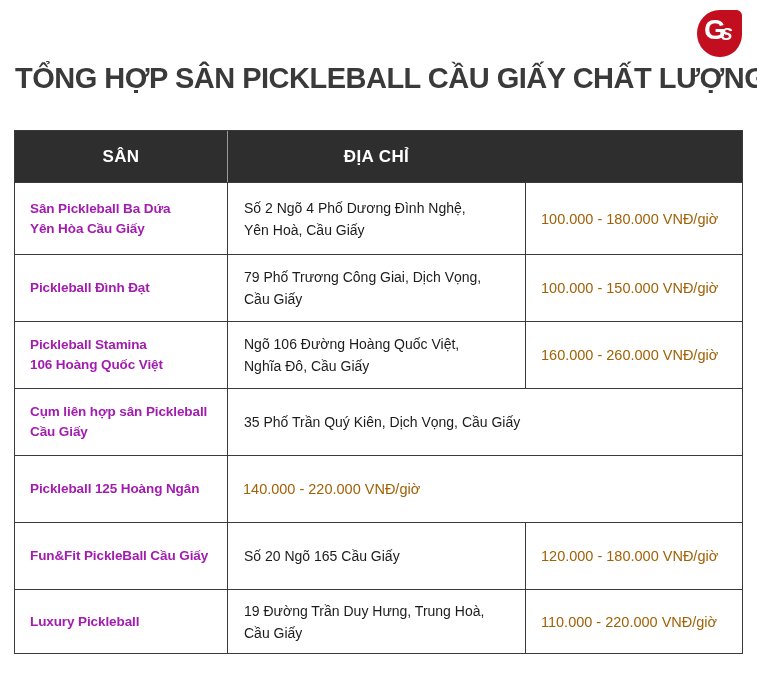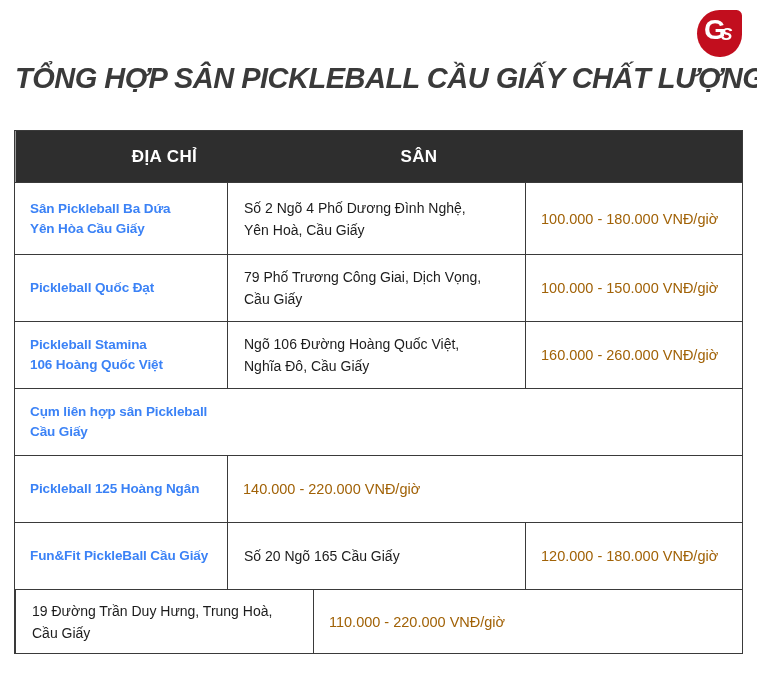--- a/index.html
+++ b/index.html
@@ -31,21 +31,20 @@
     text-shadow: 1px 1px 0 #c20e1e;
   }
 
   
   .title {
     position: absolute; top: 62px; left: 15px; right: 15px;
     text-align: right;
     font-size: 29px; font-weight: bold; letter-spacing: -0.5px;
     color: #3a3a3a;
     white-space: nowrap;
-    font-style: italic;
   }
 
   
   .table {
     position: absolute; top: 130px; left: 14px;
     width: 729px;
     border: 1px solid #3a3a3a;
     background: #fff;
   }
   .tr { display: flex; height: 67px; border-top: 1px solid #3a3a3a; }
@@ -63,21 +62,21 @@
 
   .th {
     justify-content: center;
     color: #ffffff; font-weight: bold;
     font-size: 17px; letter-spacing: 0.4px;
   }
   .td { white-space: pre; }
   .td.name {
     padding-left: 15px; padding-right: 4px;
     font-weight: bold; font-size: 13.5px; line-height: 20px;
-    letter-spacing: -0.1px; color: #3b82f6;
+    letter-spacing: -0.1px; color: #a21caf;
   }
   .td.addr {
     padding-left: 16px; padding-right: 4px;
     font-size: 14px; line-height: 22px; color: #1c1c1c;
   }
   .td.price {
     padding-left: 15px; padding-right: 2px;
     font-size: 14.5px; color: #a16207;
   }
 </style>
@@ -89,63 +88,65 @@
   <div class="logo">
     <span class="g">G</span>
     <span class="s">S</span>
   </div>
 
   <h1 class="title">TỔNG HỢP SÂN PICKLEBALL CẦU GIẤY CHẤT LƯỢNG</h1>
 
   <div class="table">
 
     <div class="tr head">
+      <div class="th c1">SÂN</div>
       <div class="th c2">ĐỊA CHỈ</div>
-      <div class="th c1">SÂN</div>
     </div>
 
     <div class="tr">
       <div class="td name c1">Sân Pickleball Ba Dứa
 Yên Hòa Cầu Giấy</div>
       <div class="td addr c2">Số 2 Ngõ 4 Phố Dương Đình Nghệ,
 Yên Hoà, Cầu Giấy</div>
       <div class="td price c3">100.000 - 180.000 VNĐ/giờ</div>
     </div>
 
     <div class="tr">
-      <div class="td name c1">Pickleball Quốc Đạt</div>
+      <div class="td name c1">Pickleball Đình Đạt</div>
       <div class="td addr c2">79 Phố Trương Công Giai, Dịch Vọng,
 Cầu Giấy</div>
       <div class="td price c3">100.000 - 150.000 VNĐ/giờ</div>
     </div>
 
     <div class="tr">
       <div class="td name c1">Pickleball Stamina
 106 Hoàng Quốc Việt</div>
       <div class="td addr c2">Ngõ 106 Đường Hoàng Quốc Việt,
 Nghĩa Đô, Cầu Giấy</div>
       <div class="td price c3">160.000 - 260.000 VNĐ/giờ</div>
     </div>
 
     <div class="tr">
       <div class="td name c1">Cụm liên hợp sân Pickleball
 Cầu Giấy</div>
+      <div class="td addr c2">35 Phố Trần Quý Kiên, Dịch Vọng, Cầu Giấy</div>
     </div>
 
     <div class="tr">
       <div class="td name c1">Pickleball 125 Hoàng Ngân</div>
       <div class="td price c3">140.000 - 220.000 VNĐ/giờ</div>
     </div>
 
     <div class="tr">
       <div class="td name c1">Fun&amp;Fit PickleBall Cầu Giấy</div>
       <div class="td addr c2">Số 20 Ngõ 165 Cầu Giấy</div>
       <div class="td price c3">120.000 - 180.000 VNĐ/giờ</div>
     </div>
 
     <div class="tr">
+      <div class="td name c1">Luxury Pickleball</div>
       <div class="td addr c2">19 Đường Trần Duy Hưng, Trung Hoà,
 Cầu Giấy</div>
       <div class="td price c3">110.000 - 220.000 VNĐ/giờ</div>
     </div>
 
   </div>
 </div>
 
 </body></html>

